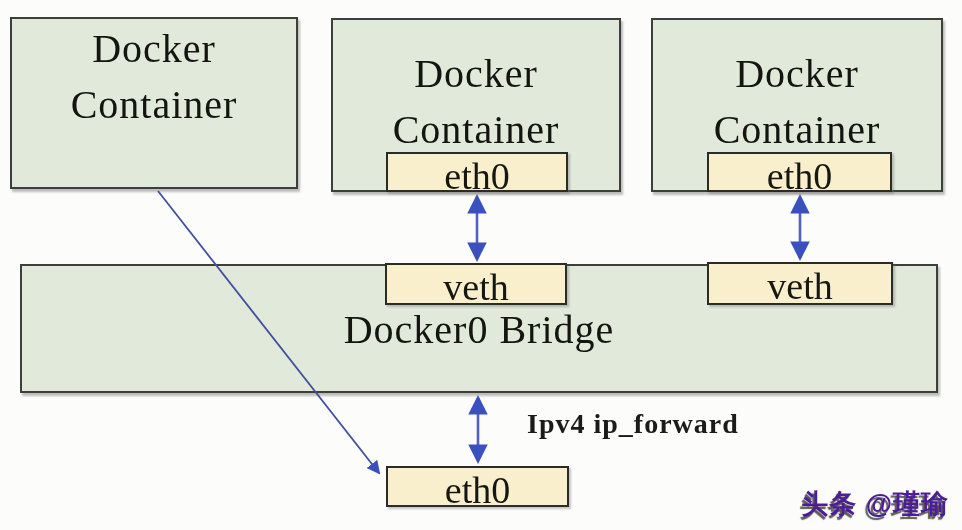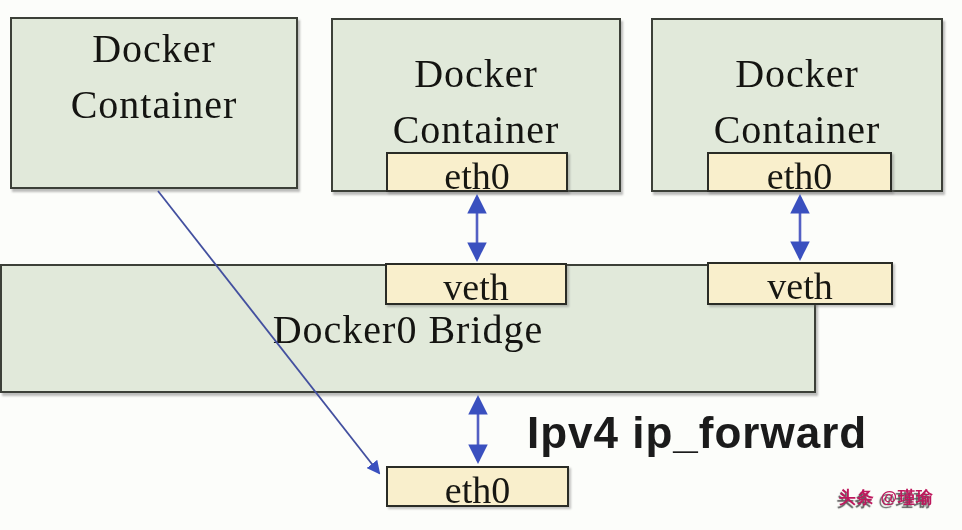--- a/index.html
+++ b/index.html
@@ -40,34 +40,34 @@
     position:absolute;
     left:0;right:0;top:40px;
     text-align:center;
     font-size:40px;
     color:#141411;
     letter-spacing:1px;
   }
   .ipv4{
     position:absolute;
     left:527px;top:408px;
-    font-family:Liberation Sans, sans-serif;
+    font-family:Liberation Serif, serif;
     font-weight:600;
-    font-size:44px;
+    font-size:28px;
     color:#1b1b1b;
     letter-spacing:1px;
     white-space:nowrap;
   }
   .watermark{
     position:absolute;
-    right:28px;top:486px;
+    right:13px;top:486px;
     font-family:"Liberation Sans","DejaVu Sans",sans-serif;
     font-weight:bold;
-    font-size:17px;
-    color:#be185d;
+    font-size:27px;
+    color:#4c1d95;
     text-shadow:-2px 3px 1px rgba(72,72,72,0.9);
     letter-spacing:1px;
     white-space:nowrap;
     z-index:6;
   }
   svg.arrows{
     position:absolute;left:0;top:0;
     pointer-events:none;
     z-index:5;
   }
@@ -97,21 +97,21 @@
   <div class="gbox" style="left:651px;top:18px;width:292px;height:174px;">
     <div class="big-label" style="padding-top:26px;">
       <div>Docker</div>
       <div>Container</div>
     </div>
   </div>
   <div class="port" style="left:707px;top:152px;width:185px;height:40px;">
     <span>eth0</span>
   </div>
 
-  <div class="gbox" style="left:0;top:264px;width:816px;height:129px;text-decoration:underline;">
+  <div class="gbox" style="left:20px;top:264px;width:918px;height:129px;text-decoration:underline;">
     <div class="bridge-label">Docker0 Bridge</div>
   </div>
   <div class="port" style="left:385px;top:263px;width:182px;height:42px;">
     <span>veth</span>
   </div>
   <div class="port" style="left:707px;top:262px;width:186px;height:43px;">
     <span>veth</span>
   </div>
 
   <div class="port" style="left:386px;top:466px;width:183px;height:41px;">

